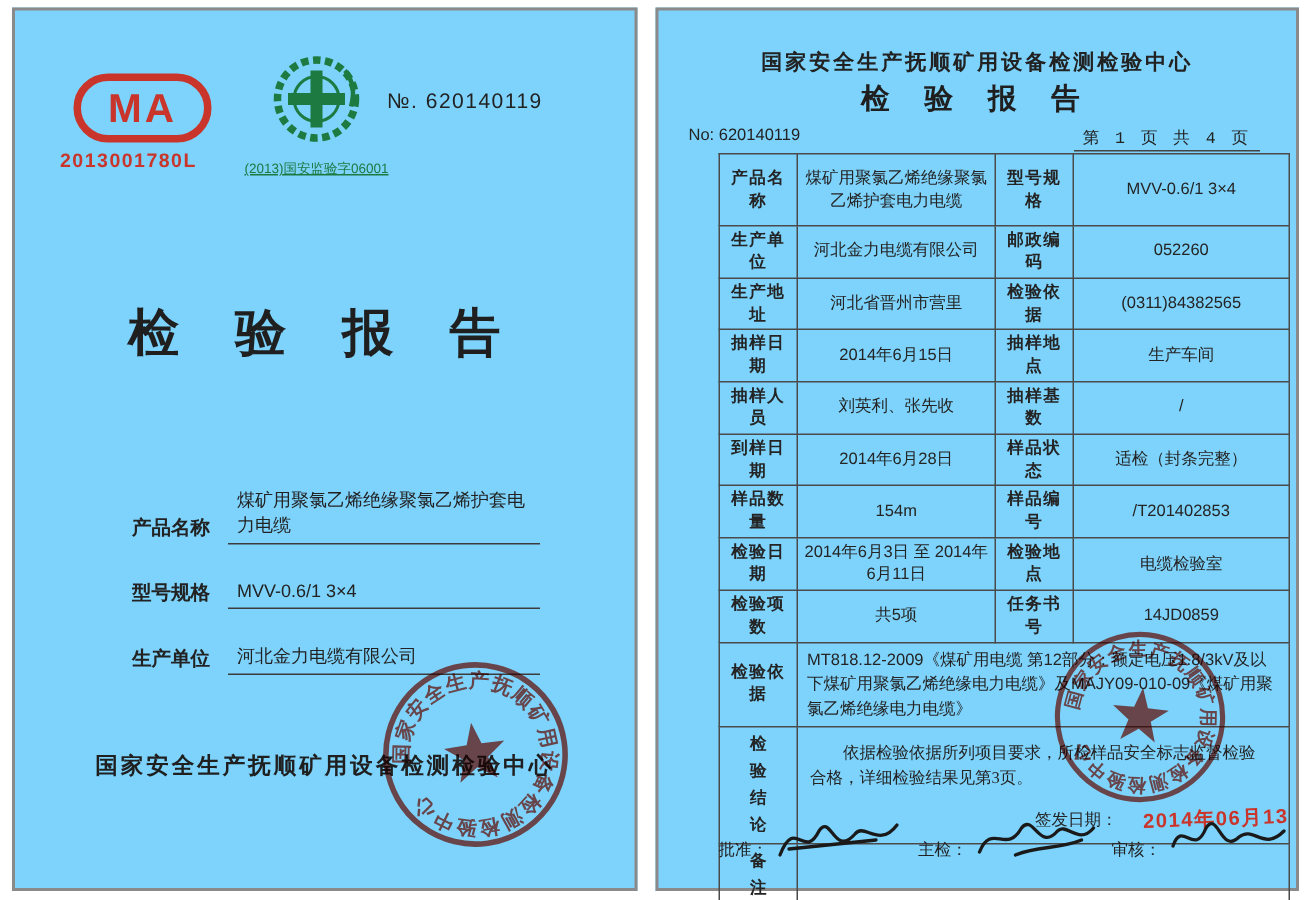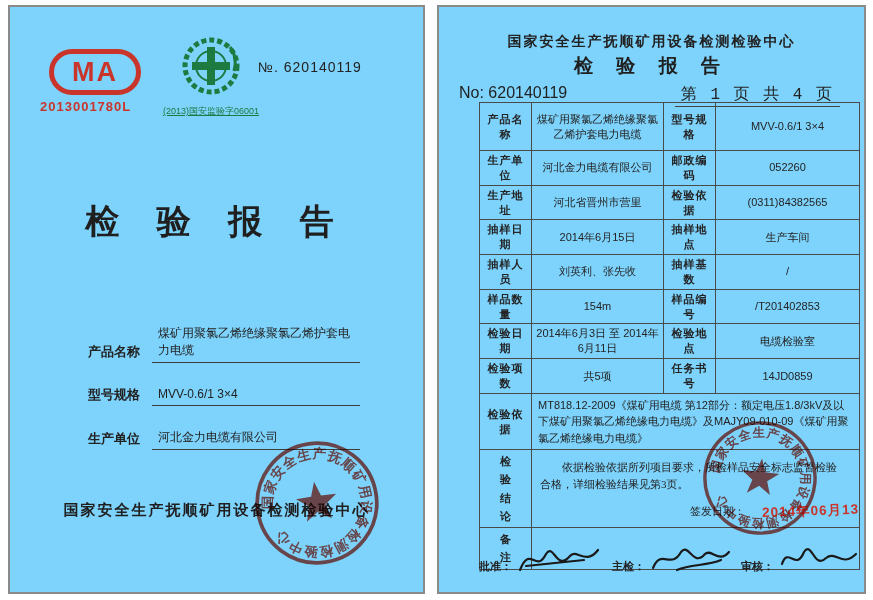--- a/index.html
+++ b/index.html
@@ -37,21 +37,21 @@
   .stamp { position: absolute; opacity: 0.85; mix-blend-mode: multiply; pointer-events: none; }
   #stamp-left  { left: 243px; top: 432px; width: 128px; height: 128px; transform: rotate(-8deg); }
   #stamp-right { left: 262px; top: 412px; width: 118px; height: 118px; transform: rotate(6deg); }
 
   
   .org-title { position: absolute; top: 26px; width: 100%; text-align: center;
                font-size: 14px; font-weight: 600; letter-spacing: 2px; color: #222; }
   .right-title { position: absolute; top: 46px; width: 100%; text-align: center;
                  font-size: 19px; font-weight: bold; letter-spacing: 9px; color: #1f1f1f; }
   .meta-row { position: absolute; top: 77px; left: 20px; right: 24px; display: flex;
-              justify-content: space-between; font-size: 16px; color: #222; }
+              justify-content: space-between; font-size: 11px; color: #222; }
   .page-count { border-bottom: 1px solid #444; padding: 0 6px 1px 6px; letter-spacing: 2px; font-family: Liberation Mono, monospace; }
 
   table.report { position: absolute; left: 40px; top: 95px; width: 380px; border-collapse: collapse;
                  table-layout: fixed; font-size: 11px; color: #242424; }
   table.report td { border: 1px solid #4a4a4a; padding: 2px 3px; text-align: center; vertical-align: middle;
                     line-height: 1.35; overflow: hidden; }
   td.lbl { font-weight: 600; letter-spacing: 1px; }
   col.c1 { width: 52px; } col.c2 { width: 132px; } col.c3 { width: 52px; } col.c4 { width: 144px; }
   tr.h48 { height: 48px; } tr.h30 { height: 30px; } tr.h32 { height: 32px; }
   tr.h56 { height: 56px; } tr.h55 { height: 55px; } tr.h42 { height: 42px; }
@@ -60,21 +60,21 @@
   .basis-cell { text-align: left !important; padding: 3px 6px !important; line-height: 1.5 !important; }
   .concl-cell { text-align: left !important; padding: 5px 8px 3px 8px !important; position: relative; }
   .concl-text { text-indent: 2em; line-height: 1.55; padding-right: 14px; font-family: Liberation Serif, serif; }
   .issue-line { margin-top: 9px; padding-left: 150px; font-size: 11px; white-space: nowrap; }
   .date-stamp { display: inline-block; margin-left: 14px; color: #c9352b; font-weight: bold;
                 font-size: 13.5px; letter-spacing: 1px; transform: rotate(-2deg); }
 
   .signatures { position: absolute; left: 40px; right: 14px; bottom: 14px; display: flex;
                 align-items: flex-end; gap: 6px; font-size: 11px; color: #222; }
   .sig-group { display: flex; align-items: flex-end; flex: 1; }
-  .sig-label { font-weight: 700; white-space: nowrap; padding-bottom: 4px; }
+  .sig-label { font-weight: 400; white-space: nowrap; padding-bottom: 4px; }
   .sig-scribble { margin-left: 2px; }
 </style>
 </head>
 <body>
 
 <div class="page" id="page-left">
 
   <div class="cma-block">
     <div class="cma-box">
       <span>MA</span>
@@ -168,20 +168,26 @@
         <td class="lbl">抽样地点</td>
         <td>生产车间</td>
       </tr>
       <tr class="h30">
         <td class="lbl">抽样人员</td>
         <td>刘英利、张先收</td>
         <td class="lbl">抽样基数</td>
         <td>/</td>
       </tr>
       <tr class="h30">
+        <td class="lbl">到样日期</td>
+        <td>2014年6月28日</td>
+        <td class="lbl">样品状态</td>
+        <td>适检（封条完整）</td>
+      </tr>
+      <tr class="h30">
         <td class="lbl">样品数量</td>
         <td>154m</td>
         <td class="lbl">样品编号</td>
         <td>/T201402853</td>
       </tr>
       <tr class="h32">
         <td class="lbl">检验日期</td>
         <td>2014年6月3日 至 2014年6月11日</td>
         <td class="lbl">检验地点</td>
         <td>电缆检验室</td>

